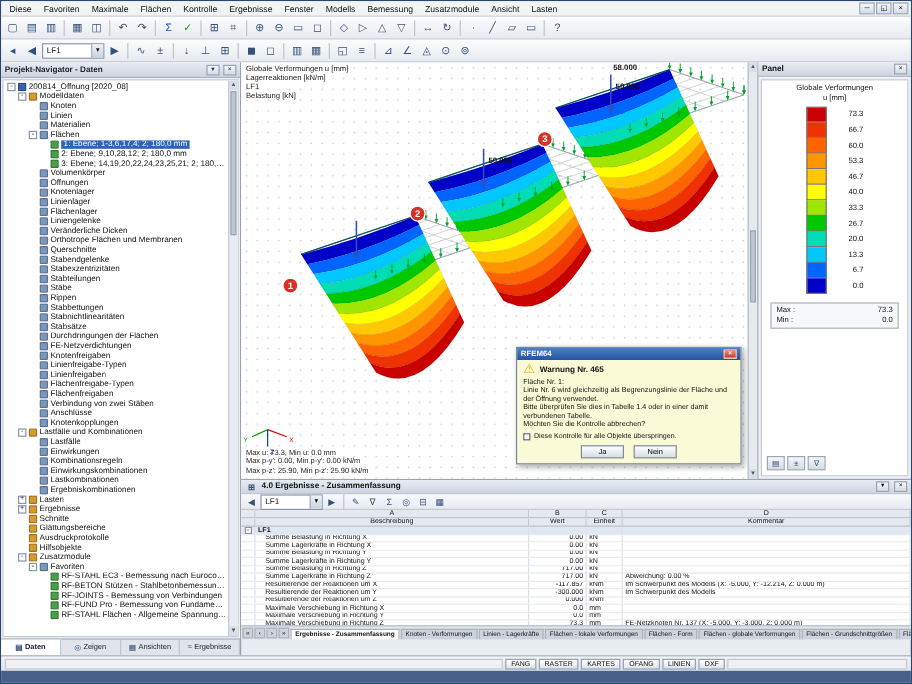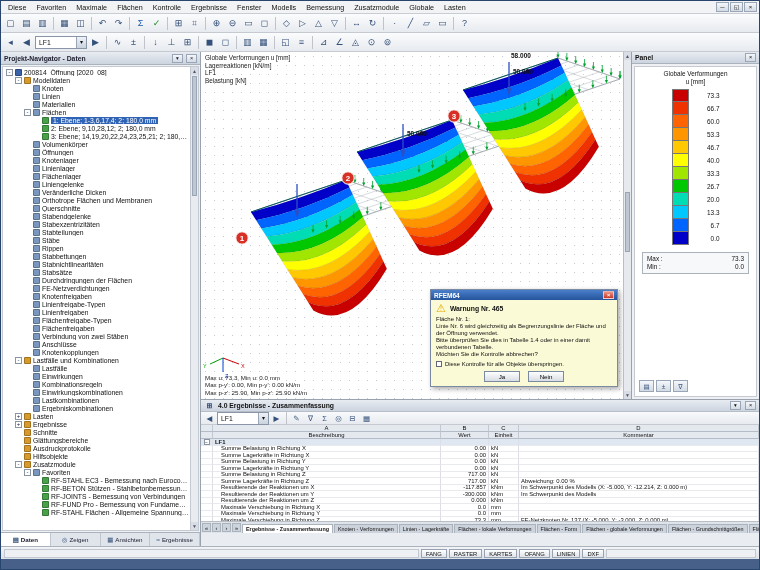--- a/index.html
+++ b/index.html
@@ -130,21 +130,21 @@
   <div class="menu-item">Diese</div>
       <div class="menu-item">Favoriten</div>
       <div class="menu-item">Maximale</div>
       <div class="menu-item">Flächen</div>
       <div class="menu-item">Kontrolle</div>
       <div class="menu-item">Ergebnisse</div>
       <div class="menu-item">Fenster</div>
       <div class="menu-item">Modells</div>
       <div class="menu-item">Bemessung</div>
       <div class="menu-item">Zusatzmodule</div>
-      <div class="menu-item">Globale</div>
+      <div class="menu-item">Ansicht</div>
       <div class="menu-item">Lasten</div>
       <div class="mdi">
         <span>─</span>
         <span>◱</span>
         <span>×</span>
       </div>
     </div>
 
   <div class="toolbar" id="tb1">
       <div class="tb-icon">▢</div>

